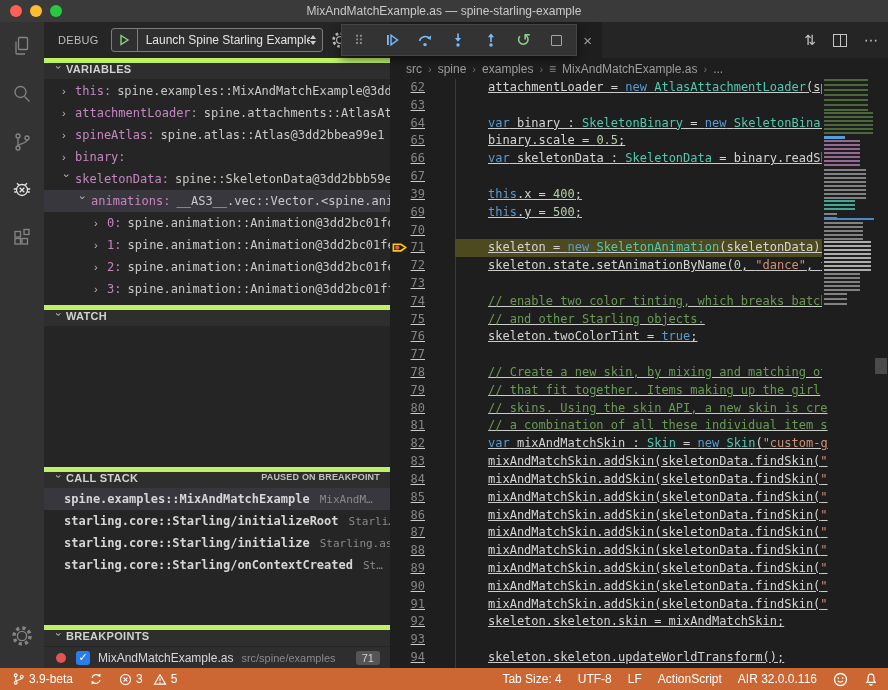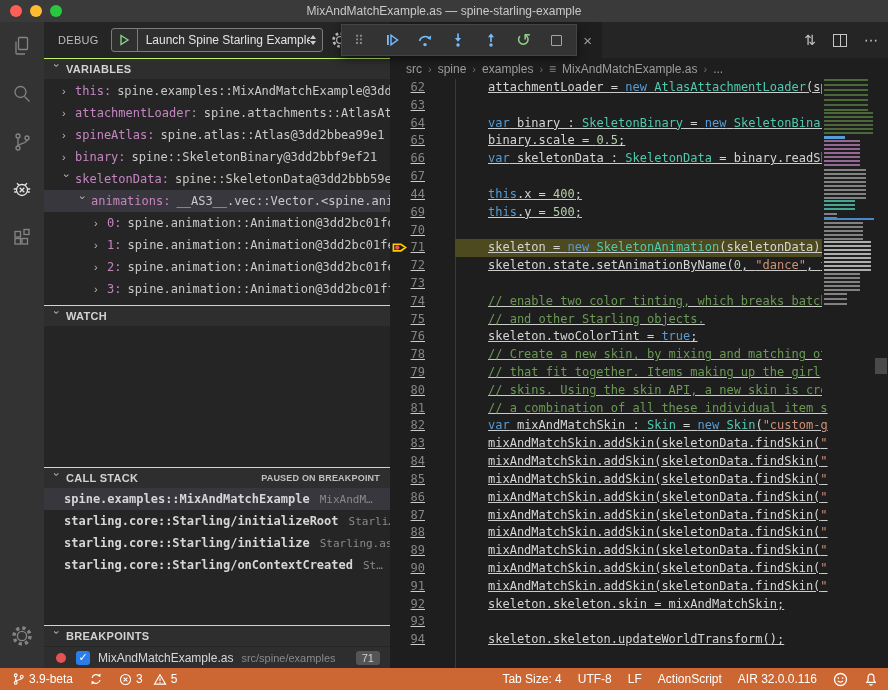--- a/index.html
+++ b/index.html
@@ -28,21 +28,21 @@
   .launch-play { width:26px; height:100%; display:flex; align-items:center; justify-content:center; border-right:1px solid #7b7b7b; }
   .launch-play svg { fill:none; stroke:#89d185; stroke-width:1.4; }
   .launch-text { flex:1; font-size:12px; color:#e3e3e3; padding:0 4px 0 8px; white-space:nowrap; overflow:hidden; }
   .updown { display:flex; flex-direction:column; gap:2px; padding-right:6px; }
   .updown i { width:0; height:0; border-left:3.5px solid transparent; border-right:3.5px solid transparent; display:block; }
   .updown .up { border-bottom:4px solid #cfcfcf; }
   .updown .dn { border-top:4px solid #cfcfcf; }
   .config-gear { margin-left:8px; }
   .gear-svg { stroke:#c3c3c3; fill:none; }
 
-  .section-header { position:absolute; left:0; width:346px; height:21px; background:#2e2e2f; display:flex; align-items:center; padding-left:8px; font-size:11px; font-weight:bold; color:#d2d2d2; letter-spacing:.3px; border-top:1px solid #bef264; }
+  .section-header { position:absolute; left:0; width:346px; height:21px; background:#2e2e2f; display:flex; padding-left:8px; font-size:11px; font-weight:bold; color:#d2d2d2; letter-spacing:.3px; border-top:5px solid #bef264; }
   .twisty { display:inline-block; font-size:11px; font-weight:normal; color:#bbbbbb; width:12px; transform:rotate(90deg); transform-origin:45% 50%; margin-right:2px; }
   .hdr-right { position:absolute; right:10px; font-size:9px; font-weight:bold; color:#c0c0c0; letter-spacing:.2px; }
 
   .rows { position:absolute; left:0; width:346px; font-family:"DejaVu Sans Mono",monospace; font-size:12px; }
   .vrow { height:22px; line-height:22px; white-space:nowrap; overflow:hidden; display:flex; align-items:center; }
   .vrow.selected { background:#37373d;justify-content:space-between; }
   .vrow .tw { color:#b8b8b8; font-family:"Liberation Sans",sans-serif; font-size:11px; width:13px; flex:none; display:inline-block; }
   .vrow .tw.open { transform:rotate(90deg); transform-origin:40% 50%; }
   .vname { color:#c586c0; flex:none; }
   .vval { color:#c9c9c9; margin-left:6px; white-space:nowrap; overflow:hidden; }
@@ -199,21 +199,20 @@
         <span class="vval">spine.attachments::AtlasAtt…</span>
       </div>
       <div class="vrow" style="padding-left: 18px;">
         <span class="tw">›</span>
         <span class="vname">spineAtlas:</span>
         <span class="vval">spine.atlas::Atlas@3dd2bbea99e1</span>
       </div>
       <div class="vrow" style="padding-left: 18px;">
         <span class="tw">›</span>
         <span class="vname">binary:</span>
-        <span class="vval">spine::SkeletonBinary@3dd2bbf9ef21</span>
       </div>
       <div class="vrow" style="padding-left: 18px;">
         <span class="tw open">›</span>
         <span class="vname">skeletonData:</span>
         <span class="vval">spine::SkeletonData@3dd2bbb59e91</span>
       </div>
       <div class="vrow selected" style="padding-left: 34px;">
         <span class="tw open">›</span>
         <span class="vname">animations:</span>
         <span class="vval">__AS3__.vec::Vector.&lt;spine.anim…</span>
@@ -311,32 +310,33 @@
     </div>
 
   <div class="codearea">
     <div id="code-lines">
         <div class="cl"><span class="ln">62</span><span class="ct"><span class="tk-pln">attachmentLoader = </span><span class="tk-kw">new</span><span class="tk-pln"> </span><span class="tk-type">AtlasAttachmentLoader</span><span class="tk-pln">(sp</span></span></div>
         <div class="cl"><span class="ln">63</span><span class="ct"></span></div>
         <div class="cl"><span class="ln">64</span><span class="ct"><span class="tk-kw">var</span><span class="tk-pln"> binary : </span><span class="tk-type">SkeletonBinary</span><span class="tk-pln"> = </span><span class="tk-kw">new</span><span class="tk-pln"> </span><span class="tk-type">SkeletonBinar</span></span></div>
         <div class="cl"><span class="ln">65</span><span class="ct"><span class="tk-pln">binary.scale = </span><span class="tk-num">0.5</span><span class="tk-pln">;</span></span></div>
         <div class="cl"><span class="ln">66</span><span class="ct"><span class="tk-kw">var</span><span class="tk-pln"> skeletonData : </span><span class="tk-type">SkeletonData</span><span class="tk-pln"> = binary.readSk</span></span></div>
         <div class="cl"><span class="ln">67</span><span class="ct"></span></div>
-        <div class="cl"><span class="ln">44</span><span class="ct"><span class="tk-kw">this</span><span class="tk-pln">.x = </span><span class="tk-num">400</span><span class="tk-pln">;</span></span></div>
+        <div class="cl"><span class="ln">39</span><span class="ct"><span class="tk-kw">this</span><span class="tk-pln">.x = </span><span class="tk-num">400</span><span class="tk-pln">;</span></span></div>
         <div class="cl"><span class="ln">69</span><span class="ct"><span class="tk-kw">this</span><span class="tk-pln">.y = </span><span class="tk-num">500</span><span class="tk-pln">;</span></span></div>
         <div class="cl"><span class="ln">70</span><span class="ct"></span></div>
         <div class="cl cur"><span class="bpmark"><svg width="15" height="15" viewBox="0 0 16 16">
               <path d="M1.5 4.5 h8 l5 3.5 l-5 3.5 h-8 Z" fill="none" stroke="#ffcc00" stroke-width="1.8"></path>
               <circle cx="5.6" cy="8" r="2.4" fill="#e45454"></circle>
             </svg></span><span class="ln">71</span><span class="ct"><span class="tk-pln">skeleton = </span><span class="tk-kw">new</span><span class="tk-pln"> </span><span class="tk-type">SkeletonAnimation</span><span class="tk-pln">(skeletonData);</span></span></div>
         <div class="cl"><span class="ln">72</span><span class="ct"><span class="tk-pln">skeleton.state.setAnimationByName(</span><span class="tk-num">0</span><span class="tk-pln">, </span><span class="tk-str">"dance"</span><span class="tk-pln">, </span><span class="tk-kw">t</span></span></div>
         <div class="cl"><span class="ln">73</span><span class="ct"></span></div>
         <div class="cl"><span class="ln">74</span><span class="ct"><span class="tk-com">// enable two color tinting, which breaks batch</span></span></div>
         <div class="cl"><span class="ln">75</span><span class="ct"><span class="tk-com">// and other Starling objects.</span></span></div>
         <div class="cl"><span class="ln">76</span><span class="ct"><span class="tk-pln">skeleton.twoColorTint = </span><span class="tk-kw">true</span><span class="tk-pln">;</span></span></div>
+        <div class="cl"><span class="ln">77</span><span class="ct"></span></div>
         <div class="cl"><span class="ln">78</span><span class="ct"><span class="tk-com">// Create a new skin, by mixing and matching ot</span></span></div>
         <div class="cl"><span class="ln">79</span><span class="ct"><span class="tk-com">// that fit together. Items making up the girl</span></span></div>
         <div class="cl"><span class="ln">80</span><span class="ct"><span class="tk-com">// skins. Using the skin API, a new skin is cre</span></span></div>
         <div class="cl"><span class="ln">81</span><span class="ct"><span class="tk-com">// a combination of all these individual item s</span></span></div>
         <div class="cl"><span class="ln">82</span><span class="ct"><span class="tk-kw">var</span><span class="tk-pln"> mixAndMatchSkin : </span><span class="tk-type">Skin</span><span class="tk-pln"> = </span><span class="tk-kw">new</span><span class="tk-pln"> </span><span class="tk-type">Skin</span><span class="tk-pln">(</span><span class="tk-str">"custom-g</span></span></div>
         <div class="cl"><span class="ln">83</span><span class="ct"><span class="tk-pln">mixAndMatchSkin.addSkin(skeletonData.findSkin(</span><span class="tk-str">"</span></span></div>
         <div class="cl"><span class="ln">84</span><span class="ct"><span class="tk-pln">mixAndMatchSkin.addSkin(skeletonData.findSkin(</span><span class="tk-str">"</span></span></div>
         <div class="cl"><span class="ln">85</span><span class="ct"><span class="tk-pln">mixAndMatchSkin.addSkin(skeletonData.findSkin(</span><span class="tk-str">"</span></span></div>
         <div class="cl"><span class="ln">86</span><span class="ct"><span class="tk-pln">mixAndMatchSkin.addSkin(skeletonData.findSkin(</span><span class="tk-str">"</span></span></div>
         <div class="cl"><span class="ln">87</span><span class="ct"><span class="tk-pln">mixAndMatchSkin.addSkin(skeletonData.findSkin(</span><span class="tk-str">"</span></span></div>

